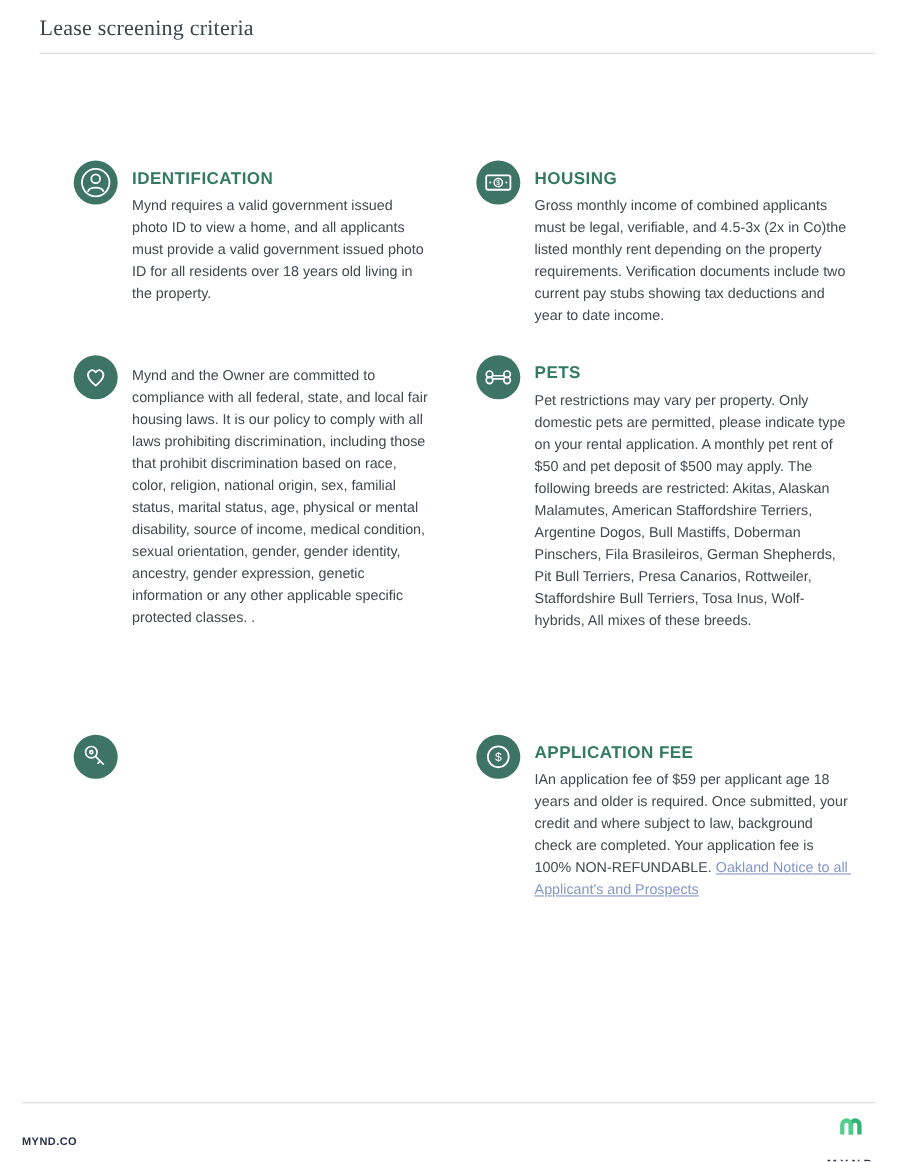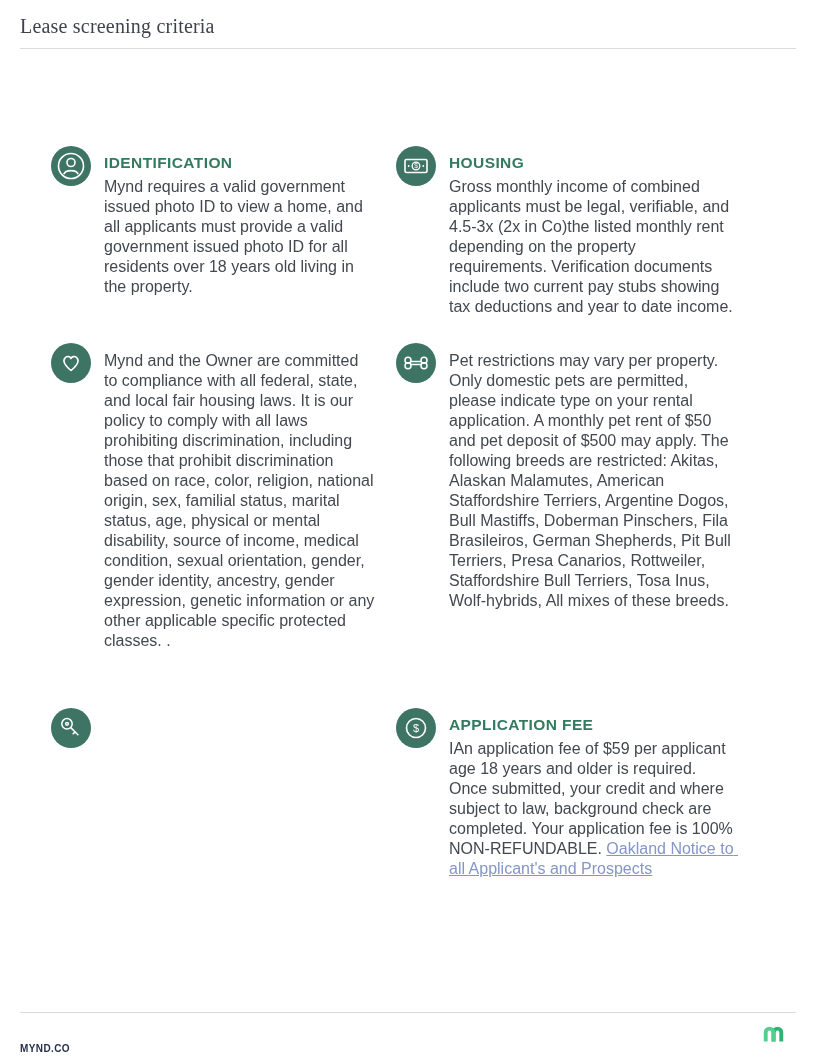--- a/index.html
+++ b/index.html
@@ -1,57 +1,56 @@
 <!DOCTYPE html>
 <html><head>
 <meta charset="utf-8">
 <style>
   * { box-sizing: border-box; }
   html, body { margin: 0; padding: 0; background: #ffffff; }
   .page {
     width: 816px; height: 1056px; position: relative; background: #ffffff;
-    font-family: "Liberation Sans", sans-serif; overflow: hidden;
+    font-family: "Liberation Sans", sans-serif; overflow: hidden; padding-left: 16px;
   }
   
   .header { padding: 15px 20px 0 20px; }
   .page-title {
     font-family: "Liberation Serif", serif; font-weight: 400;
     font-size: 20px; color: #3E444C; letter-spacing: 0.2px; margin: 0;
   }
   .header-rule { border: none; border-top: 1px solid #DBDBDB; margin: 10px 0 0 0; }
 
   
   .content {
     display: grid;
     grid-template-columns: 325px 340px;
     column-gap: 41px;
     grid-template-rows: minmax(177px, auto) minmax(345px, auto) auto;
     padding-left: 51px;
     margin-top: 97px;
-    gap: 20px;
   }
   .section { display: flex; align-items: flex-start; gap: 13px; }
   .icon-circle {
     flex: 0 0 40px; width: 40px; height: 40px; border-radius: 50%;
     background: #3E7464; display: flex; align-items: center; justify-content: center;
   }
   .icon-circle svg { width: 40px; height: 40px; display: block; }
   .section-text { padding-top: 8px; min-width: 0; }
   .section-heading {
     margin: 0 0 5px 0; font-size: 15.5px; font-weight: 700;
     color: #337A60; letter-spacing: 0.4px; line-height: 18px;
   }
   .section-body {
-    margin: 0; font-size: 16px; line-height: 20px; color: #43484F;
+    margin: 0; font-size: 13px; line-height: 20px; color: #43484F;
     white-space: pre-wrap;
   }
   .body-link { color: #8396C6; text-decoration: underline; cursor: pointer; }
 
   
-  .footer { position: absolute; left: 0; right: 0; bottom: 0; height: 44px; }
+  .footer { position: absolute; left: 0; right: 0; bottom: 0; height: 54px; }
   .footer-rule { border: none; border-top: 1px solid #DBDBDB; margin: 0 20px; }
   .footer-content {
     display: flex; justify-content: space-between; align-items: center;
     padding: 9px 20px 0 20px;
   }
   .footer-site {
     font-size: 10px; font-weight: 700; color: #263149; letter-spacing: 0.4px;
   }
   .logo { display: flex; align-items: center; gap: 18px; flex-direction: column; }
   .logo-text {
@@ -115,20 +114,21 @@
       <span class="icon-circle">
         <svg viewBox="0 0 40 40" fill="none" stroke="#fff" stroke-width="1.5">
           <circle cx="12" cy="17.3" r="3"></circle>
           <circle cx="12" cy="22.7" r="3"></circle>
           <circle cx="28" cy="17.3" r="3"></circle>
           <circle cx="28" cy="22.7" r="3"></circle>
           <path d="M14.6 18.6 H25.4 M14.6 21.4 H25.4"></path>
         </svg>
       </span>
       <div class="section-text">
+        <h2 class="section-heading">PETS</h2>
         <p class="section-body">Pet restrictions may vary per property. Only domestic pets are permitted, please indicate type on your rental application. A monthly pet rent of $50 and pet deposit of $500 may apply. The following breeds are restricted: Akitas, Alaskan Malamutes, American Staffordshire Terriers, Argentine Dogos, Bull Mastiffs, Doberman Pinschers, Fila Brasileiros, German Shepherds, Pit Bull Terriers, Presa Canarios, Rottweiler, Staffordshire Bull Terriers, Tosa Inus, Wolf-hybrids, All mixes of these breeds.</p>
       </div>
     </section>
 
     <section class="section">
       <span class="icon-circle">
         <svg viewBox="0 0 40 40" fill="none" stroke="#fff" stroke-width="1.5">
           <circle cx="16" cy="15.8" r="5.2"></circle>
           <circle cx="16" cy="15.8" r="1.4"></circle>
           <path d="M19.8 19.6 L27.4 27.2 M24.1 23.9 L21.7 26.3"></path>

